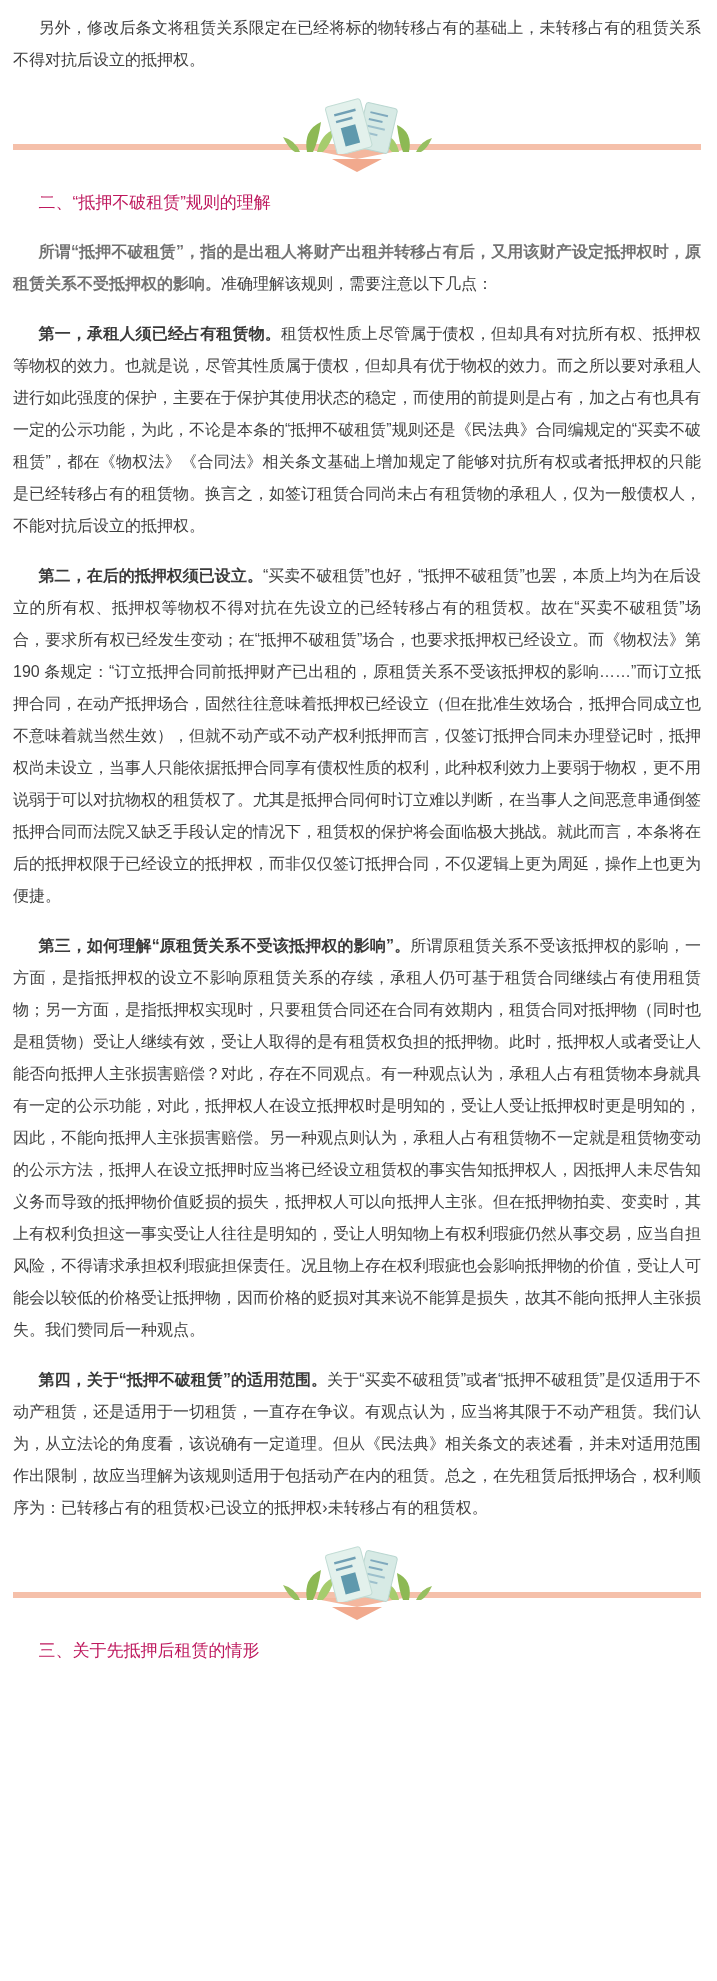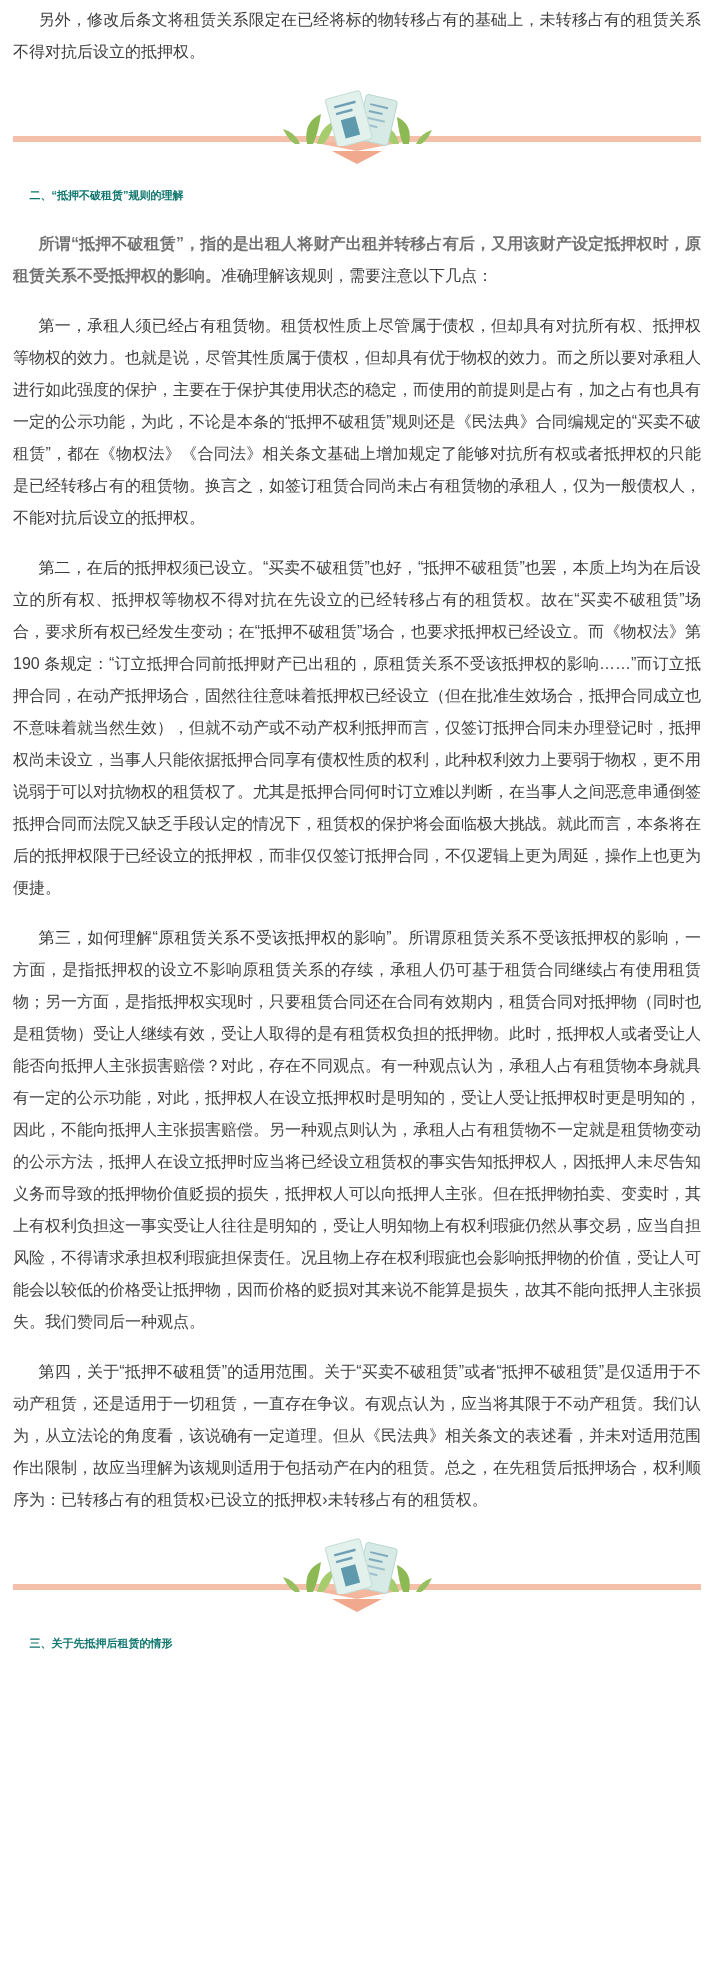--- a/index.html
+++ b/index.html
@@ -10,27 +10,27 @@
     -webkit-font-smoothing:antialiased;
   }
   .article{padding:4px 16px 26px 13px;}
   p.para{
     font-size:16px;
     line-height:32px;
     text-align:justify;
     text-indent:1.6em;
     margin:18px 0;
   }
-  p.para.first{margin-top:0;}
-  .lead{font-weight:normal;color:#3a3a3a;}
+  p.para.first{margin-top:8px;}
+  .lead{font-weight:bold;color:#3a3a3a;}
   .blue{font-weight:bold;color:#737373;}
   h2.sec{
-    color:#0f766e;
-    font-size:11px;
-    font-weight:bold;
+    color:#be185d;
+    font-size:17px;
+    font-weight:normal;
     margin:16px 0 8px 0;
     padding-left:1.5em;
     line-height:30px;
   }
   .divider{
     position:relative;
     height:78px;
     margin:6px 0 2px 0;
   }
   .divider .art{

